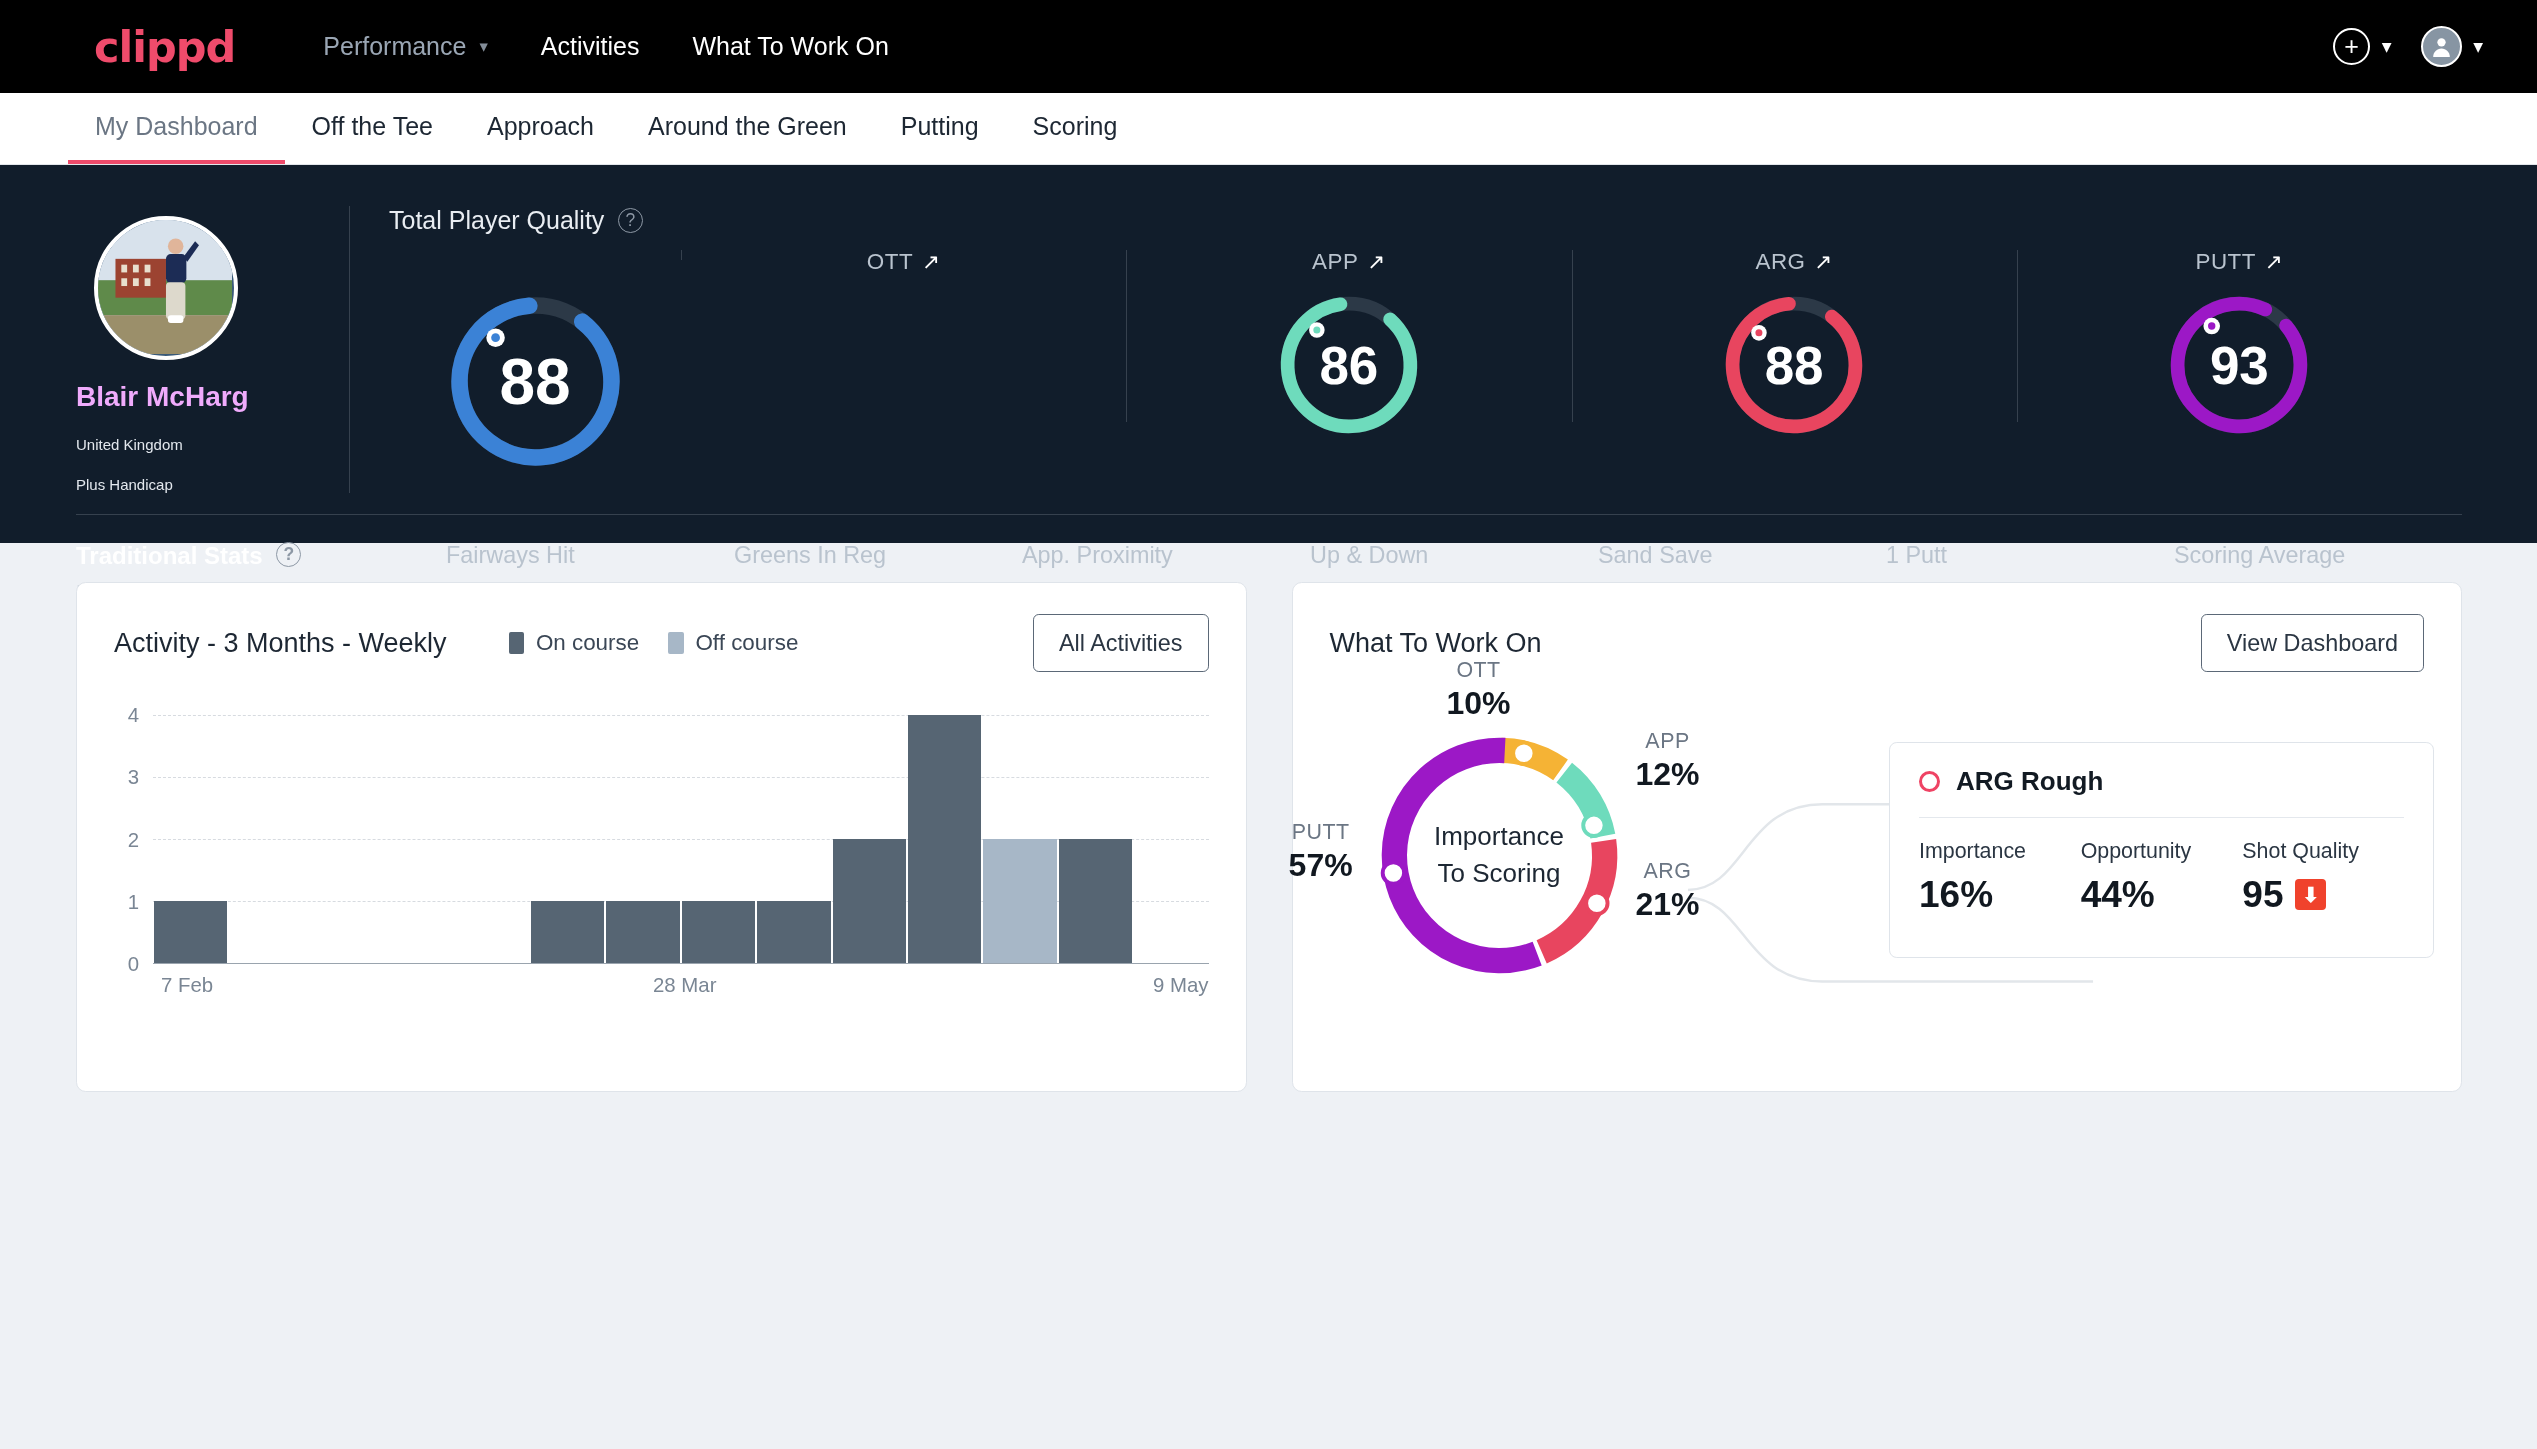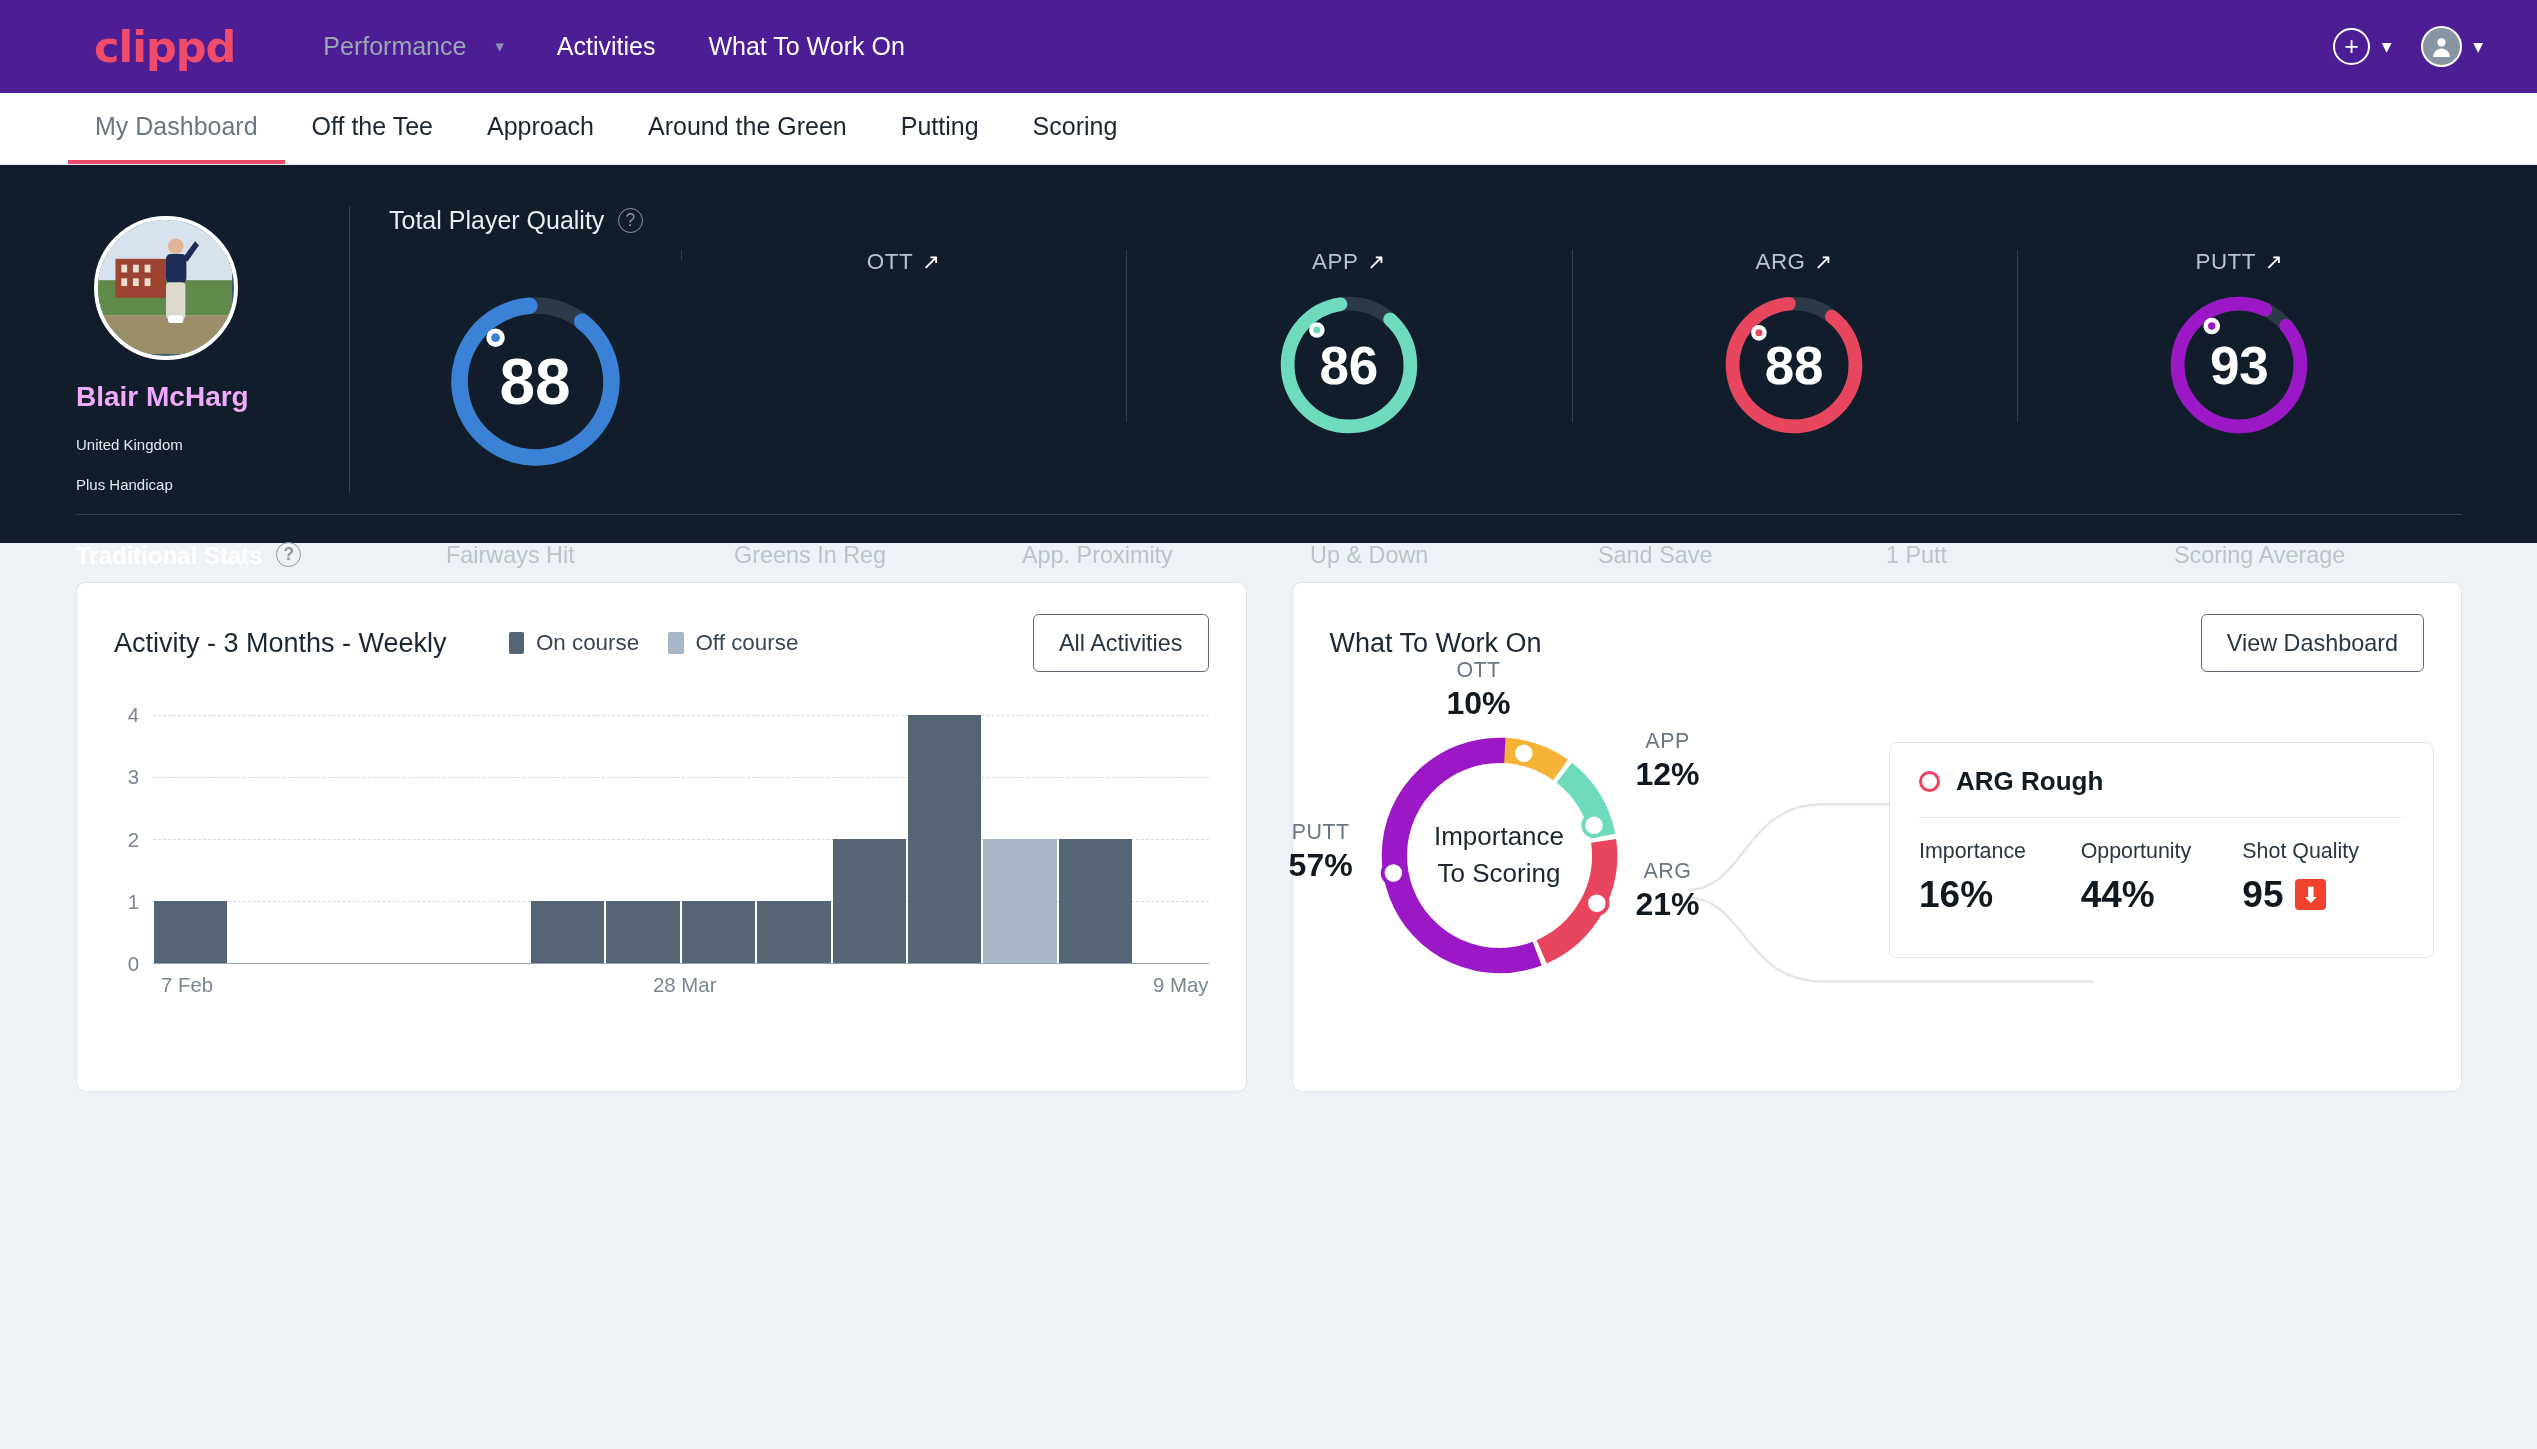--- a/index.html
+++ b/index.html
@@ -4,32 +4,32 @@
 <style>
   * { box-sizing: border-box; margin: 0; padding: 0; }
   html, body {
     width: 2538px; height: 1450px;
     font-family: "Liberation Sans", sans-serif;
     background: #eef1f5;
     overflow: hidden;
   }
   
   .topnav {
-    height: 93px; background: #4c1d95;
+    height: 93px; background: #000000;
     display: flex; align-items: center;
     padding: 0 55px;
   }
   .logo {
     font-size: 43px; font-weight: 700; color: #ef4b6b;
     letter-spacing: -1px; margin-left: 39px; margin-right: 88px;
     font-family: "DejaVu Sans", sans-serif;
   }
   .nav-items { display: flex; align-items: center; gap: 53px; }
   .nav-item {
-    font-size: 25px; color: #ffffff; display: flex; align-items: center; gap: 29px;
+    font-size: 25px; color: #ffffff; display: flex; align-items: center; gap: 13px;
     cursor: pointer;
   }
   .nav-item.dim { color: #9aa6b4; }
   .chev { font-size: 16.6px; opacity: .85; }
   .nav-right { margin-left: auto; display: flex; align-items: center; gap: 29px; }
   .icon-grp { display: flex; align-items: center; gap: 11.7px; cursor: pointer; }
   .circ-icon {
     width: 37px; height: 37px; border-radius: 50%; border: 2.4px solid #ffffff;
     display: flex; align-items: center; justify-content: center;
     color: #fff; font-size: 25px; line-height: 1;

